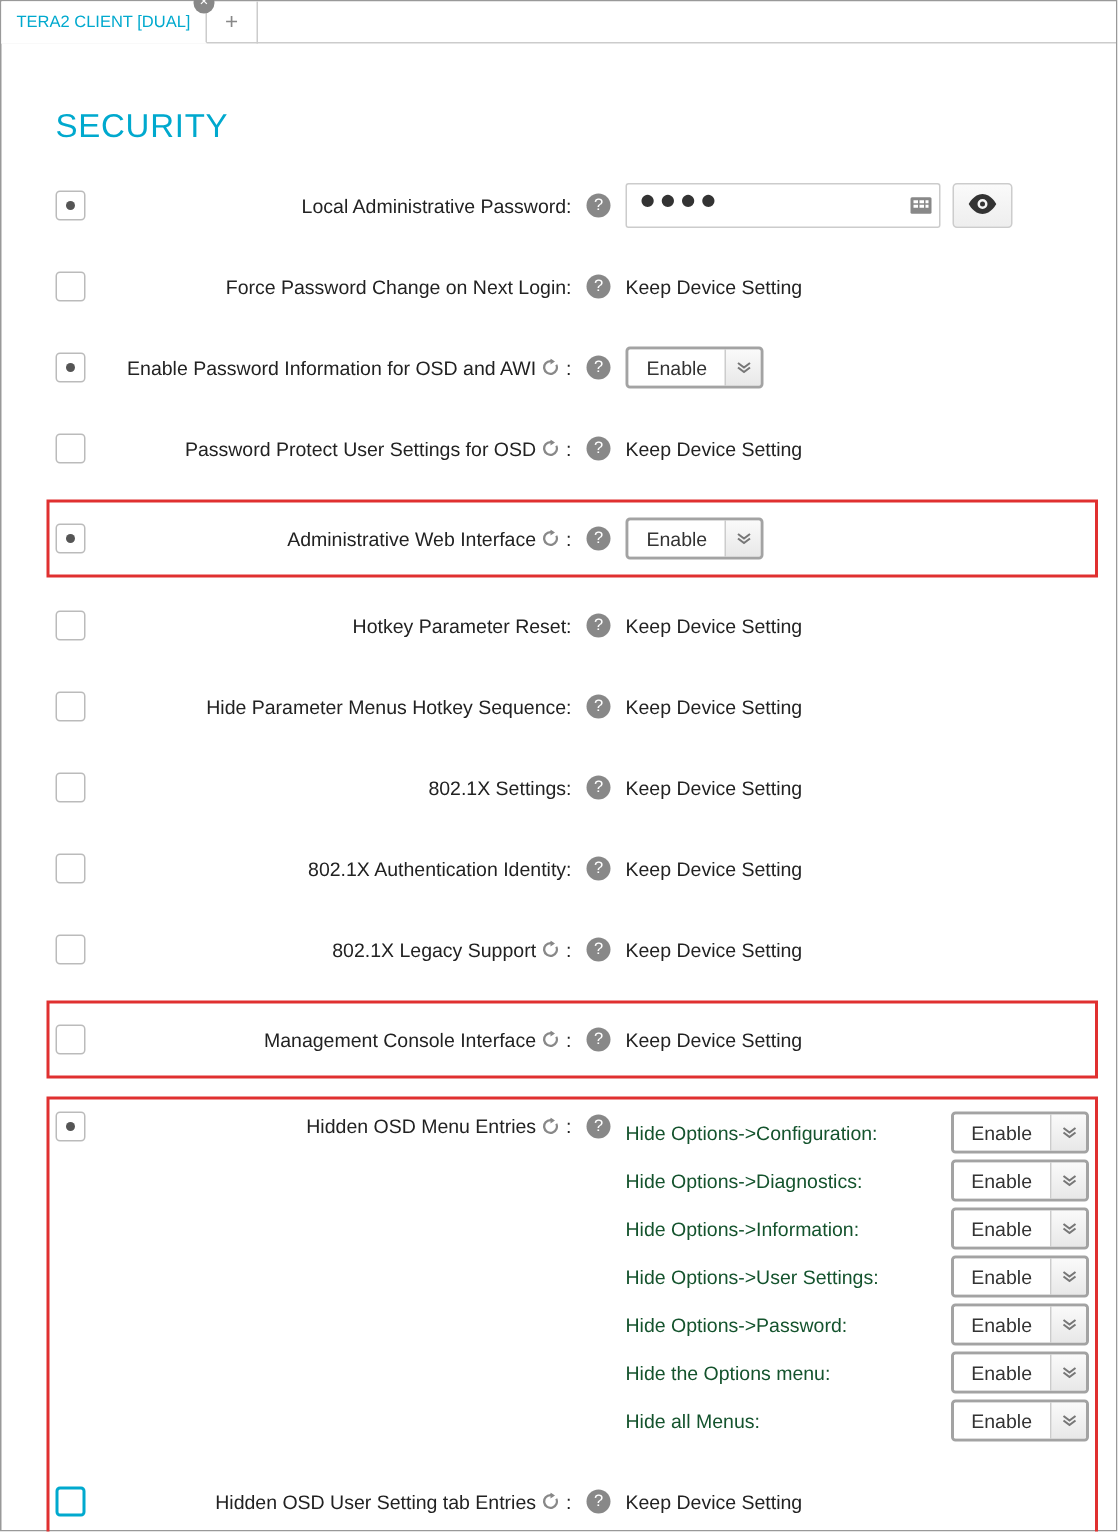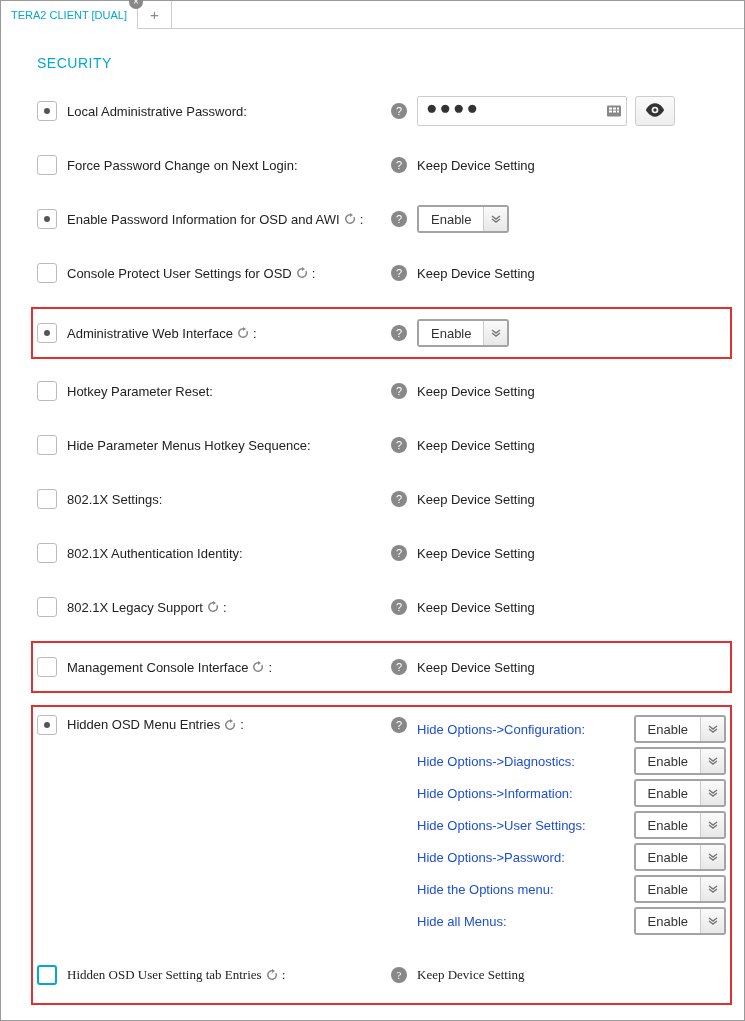--- a/index.html
+++ b/index.html
@@ -50,24 +50,24 @@
     width: 34px;
     text-align: center;
     font-size: 15px;
     color: #888;
     border-right: 1px solid #ccc;
     height: 28px;
     line-height: 28px;
   }
   .page-title {
     color: #00A9CE;
-    font-size: 14px;
+    font-size: 22px;
     font-weight: 400;
     letter-spacing: 0.5px;
-    margin: 26px 0 20px 36px;
+    margin: 42px 0 20px 36px;
   }
   .section-label {
     margin-left: 36px;
     margin-bottom: 6px;
     font-size: 13px;
   }
   .rows-wrap { padding-left: 36px; padding-right: 18px; }
   .row {
     display: flex;
     align-items: center;
@@ -97,20 +97,21 @@
     border-radius:50%;
   }
   .cbox.blue { border: 2px solid #00A9CE; }
   .label-col {
     flex: 0 0 320px;
     text-align: right;
     padding-right: 6px;
     font-size: 13px;
     color: #222;
     display:flex;
+    justify-content:flex-end;
     align-items:center;
     gap:4px;
   }
   .restart-icon {
     width:12px;height:12px;
     display:inline-block;
   }
   .restart-icon svg { width:12px; height:12px; }
   .help-icon {
     width: 16px; height: 16px;
@@ -191,21 +192,21 @@
   .chev svg{ width:12px; height:8px; display:block;}
   .sub-list { margin-top: 4px; }
   .sub-row {
     display:flex; align-items:center;
     min-height: 28px;
     margin-bottom: 4px;
   }
   .sub-row .sub-label {
     flex: 0 0 200px;
     font-size: 13px;
-    color:#1d4ed8;
+    color:#14532d;
   }
   .sub-row .dropdown { margin-left: auto; }
   .multi-row { align-items: flex-start; }
   .multi-row .cbox { margin-top: 4px; }
   .multi-row .label-col, .multi-row .help-icon { margin-top: 6px; }
   .multi-val-col { flex:1; }
 </style>
 </head>
 <body>
 
@@ -278,21 +279,21 @@
                 </svg>
               </span>
             </div>
         </div>
       </div>
     </div>
 
     <div class="row">
       <div class="cbox"></div>
       <div class="label-col">
-        <span>Console Protect User Settings for OSD</span>
+        <span>Password Protect User Settings for OSD</span>
         <span class="restart-icon"><svg viewBox="0 0 12 12">
               <path d="M6 1a5 5 0 104.5 2.8l-1.3.7A3.5 3.5 0 116 2.5V4l3-2-3-2v1z" fill="#888"></path>
             </svg></span>
         <span>:</span>
       </div>
       <div class="help-icon">?</div>
       <div class="value-col">
           <span class="value-text">Keep Device Setting</span>
         </div>
     </div>
@@ -501,21 +502,21 @@
                         <path d="M2 1l4 3 4-3M2 4l4 3 4-3" stroke="#777" stroke-width="1.4" fill="none"></path>
                       </svg>
                     </span>
                   </div>
                 </div>
             </div>
           </div>
         </div>
       </div>
 
-      <div class="row" style="margin-bottom:4px; margin-top:16px;font-family:Liberation Serif, serif;">
+      <div class="row" style="margin-bottom:4px; margin-top:16px;">
         <div class="cbox blue"></div>
         <div class="label-col">
           <span>Hidden OSD User Setting tab Entries</span>
           <span class="restart-icon"><svg viewBox="0 0 12 12">
                 <path d="M6 1a5 5 0 104.5 2.8l-1.3.7A3.5 3.5 0 116 2.5V4l3-2-3-2v1z" fill="#888"></path>
               </svg></span>
           <span>:</span>
         </div>
         <div class="help-icon">?</div>
         <div class="value-col">

